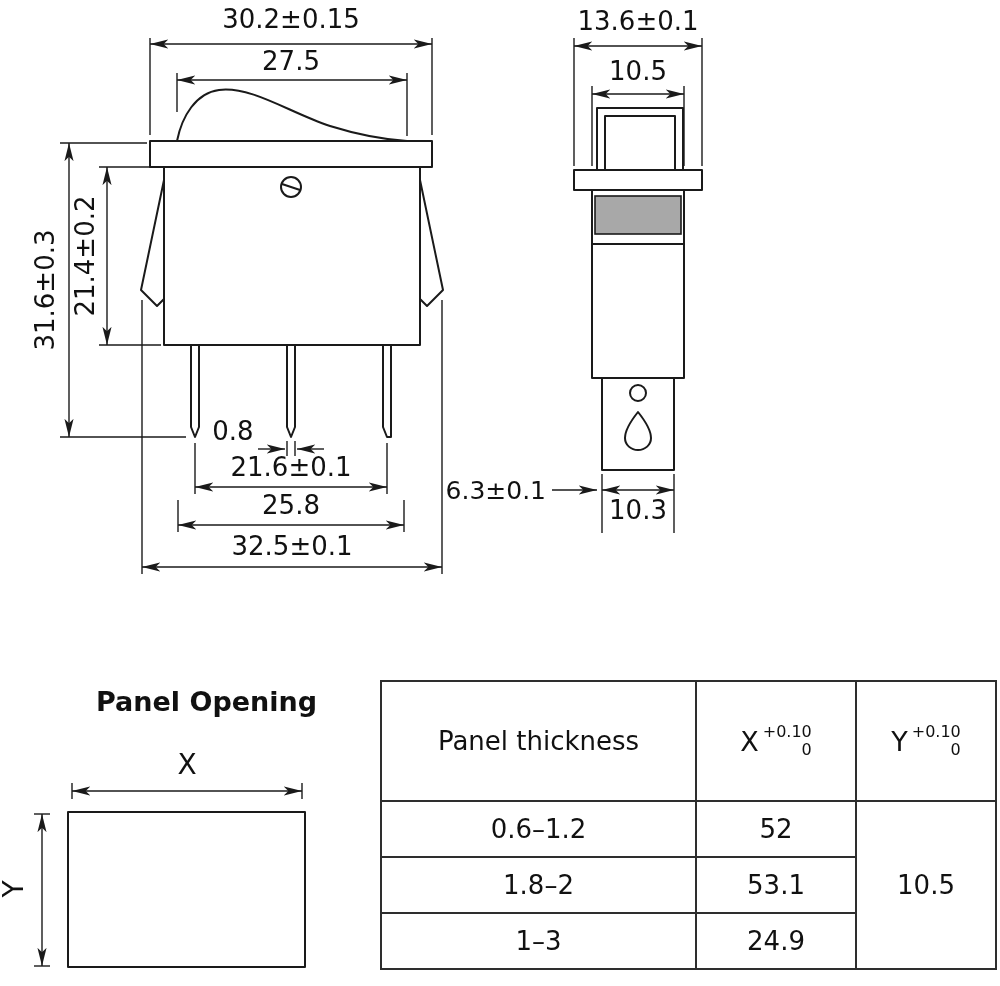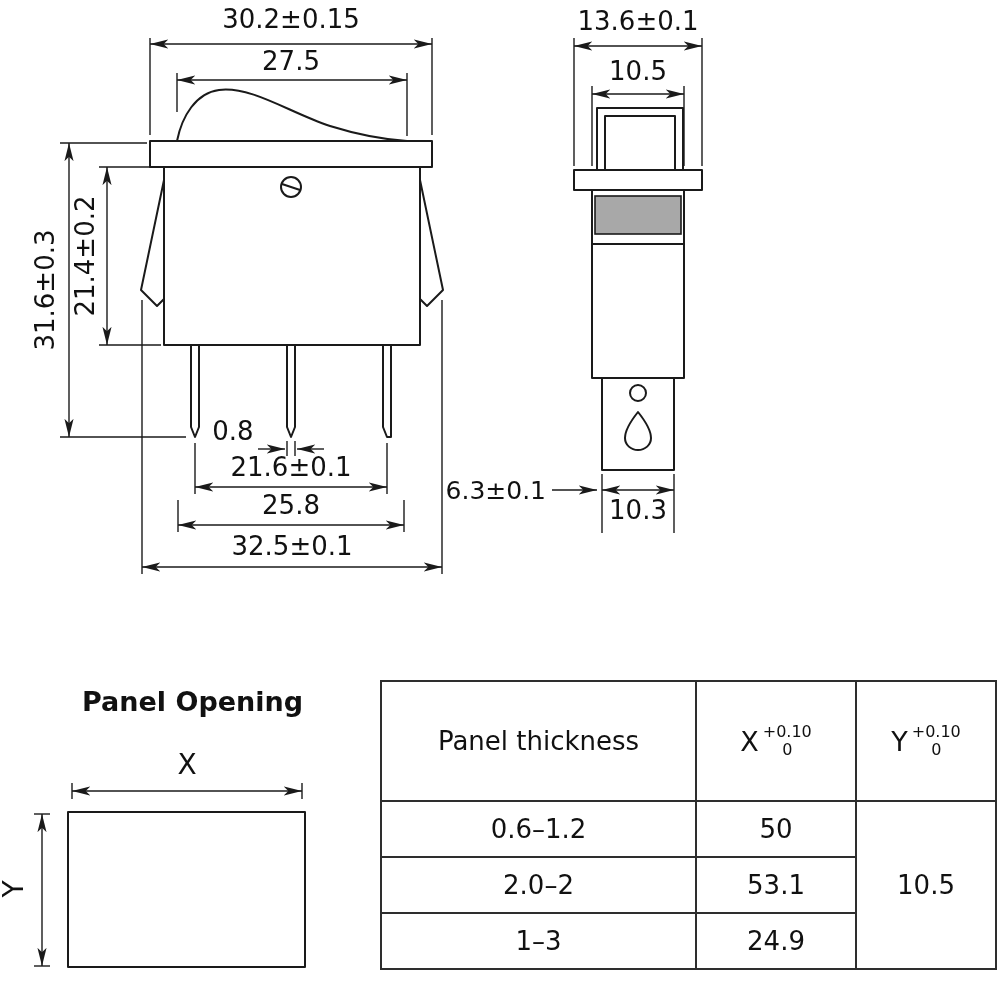--- a/index.html
+++ b/index.html
@@ -4,31 +4,31 @@
 <style>
   html,body{margin:0;padding:0;background:#ffffff;}
   body{width:1000px;height:986px;position:relative;font-family:"DejaVu Sans",sans-serif;color:#111;}
   svg{position:absolute;overflow:visible;}
   .part{stroke:#1a1a1a;stroke-width:2;fill:none;stroke-linejoin:round;stroke-linecap:round;}
   .thin{stroke:#1a1a1a;stroke-width:1.4;fill:none;}
   .shade{fill:#a8a8a8;stroke:#1a1a1a;stroke-width:1.6;}
   .dtxt{font-family:"DejaVu Sans",sans-serif;font-size:26px;fill:#111;}
   .dtxt.small{font-size:25px;}
   .lbl{font-family:"DejaVu Sans",sans-serif;font-size:28px;fill:#111;}
-  #panel-title{position:absolute;left:82px;top:686px;font-size:27px;font-weight:bold;}
+  #panel-title{position:absolute;left:96px;top:686px;font-size:27px;font-weight:bold;}
   #table-wrap{position:absolute;left:380px;top:680px;width:615px;height:288px;}
   table{border-collapse:collapse;width:615px;height:288px;table-layout:fixed;}
   td{border:2px solid #2e2e2e;text-align:center;vertical-align:middle;
      font-size:26px;color:#111;padding:0;}
   tr.hrow td{height:118px;}
   tr.drow td{height:54px;}
   .tolwrap{display:inline-flex;align-items:center;justify-content:center;}
   .tolbase{font-size:27px;}
   .tol{display:inline-flex;flex-direction:column;font-size:16px;line-height:1.1;
-       margin-left:4px;text-align:center;}
+       margin-left:4px;text-align:right;}
 </style>
 </head>
 <body>
 
 <svg id="views" width="1000" height="640" viewBox="0 0 1000 640" style="left:0;top:0;">
   <defs>
     <marker id="arr" viewBox="0 0 12 6" refX="12" refY="3" markerWidth="13" markerHeight="7" orient="auto-start-reverse">
       <path d="M0,0 L12,3 L0,6 L3,3 Z" fill="#1a1a1a" stroke="none"></path>
     </marker>
   </defs>
@@ -202,25 +202,25 @@
           <span class="tolbase">Y</span>
           <span class="tol">
             <span>+0.10</span>
             <span>0</span>
           </span>
         </span>
       </td>
     </tr>
     <tr class="drow">
       <td>0.6–1.2</td>
-      <td>50</td>
+      <td>52</td>
       <td rowspan="3">10.5</td>
     </tr>
     <tr class="drow">
-      <td>2.0–2</td>
+      <td>1.8–2</td>
       <td>53.1</td>
     </tr>
     <tr class="drow">
       <td>1–3</td>
       <td>24.9</td>
     </tr>
   </tbody>
     </table>
 </div>
 

